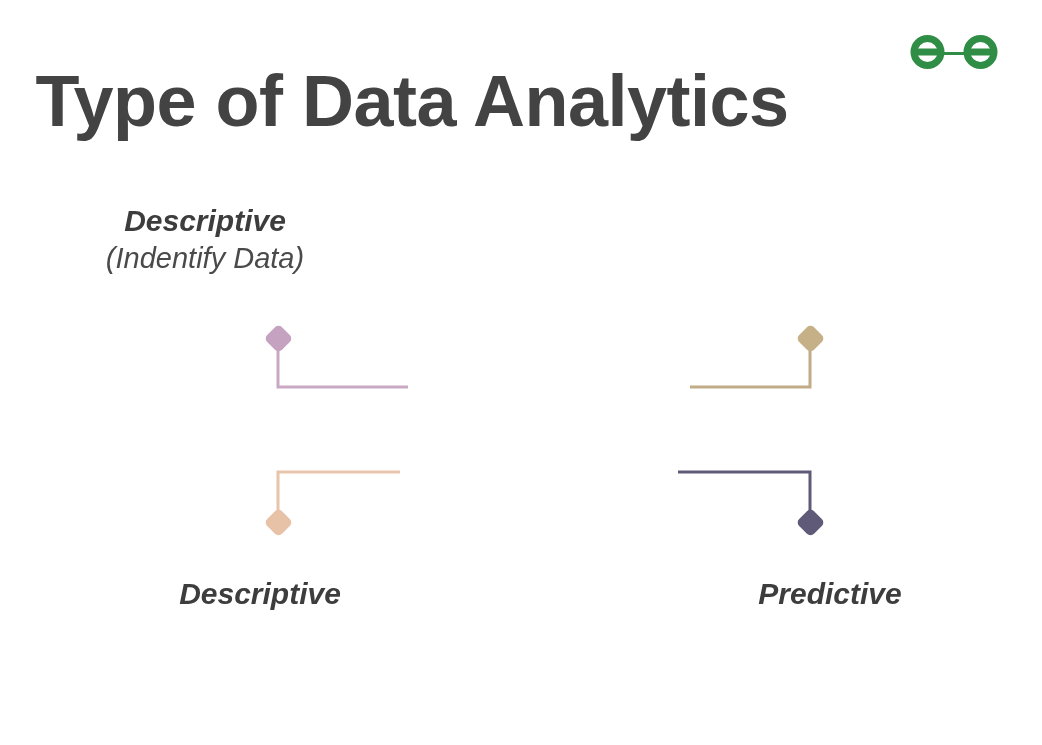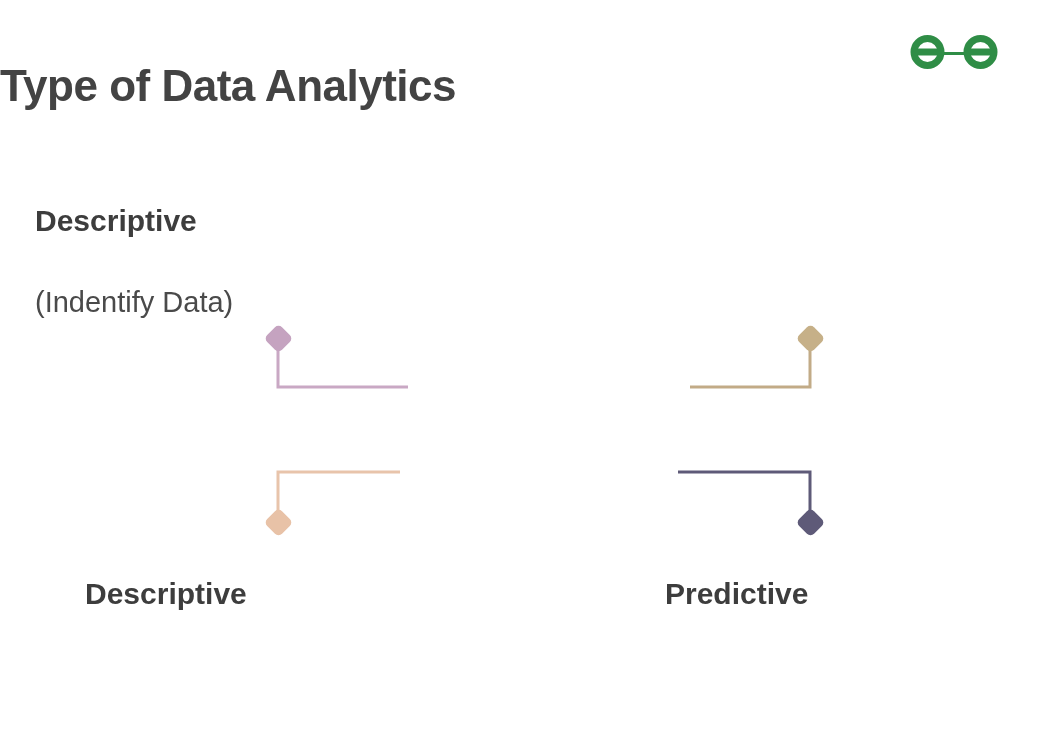--- a/index.html
+++ b/index.html
@@ -30,46 +30,48 @@
     width: 92px;
     height: 48px;
   }
 
   
   #page-title {
     position: absolute;
     left: 0;
     top: 62px;
     width: 824px;
-    font-size: 44px;
+    text-align: center;
+    font-size: 72px;
     font-weight: bold;
     color: #434343;
     letter-spacing: -0.5px;
     line-height: 1.1;
   }
 
   
   .quad-label {
     position: absolute;
+    text-align: center;
     color: #3f3f3f;
+    font-style: italic;
   }
   .quad-label .q-title {
     font-size: 30px;
     font-weight: bold;
     line-height: 1.22;
     white-space: nowrap;
     color: #3d3d3d;
   }
   .quad-label .q-sub {
     font-size: 29px;
     font-weight: 300;
     line-height: 1.26;
     white-space: nowrap;
     color: #4a4a4a;
-    margin-top: 44px;
   }
 
   #label-descriptive { left: 35px;  top: 203px; width: 340px; }
   #label-diagnostic  { left: 680px; top: 203px; width: 340px; }
   #label-prescriptive{ left: 85px;  top: 576px; width: 350px; }
   #label-predictive  { left: 665px; top: 576px; width: 330px; }
 
   
   #connectors {
     position: absolute;

